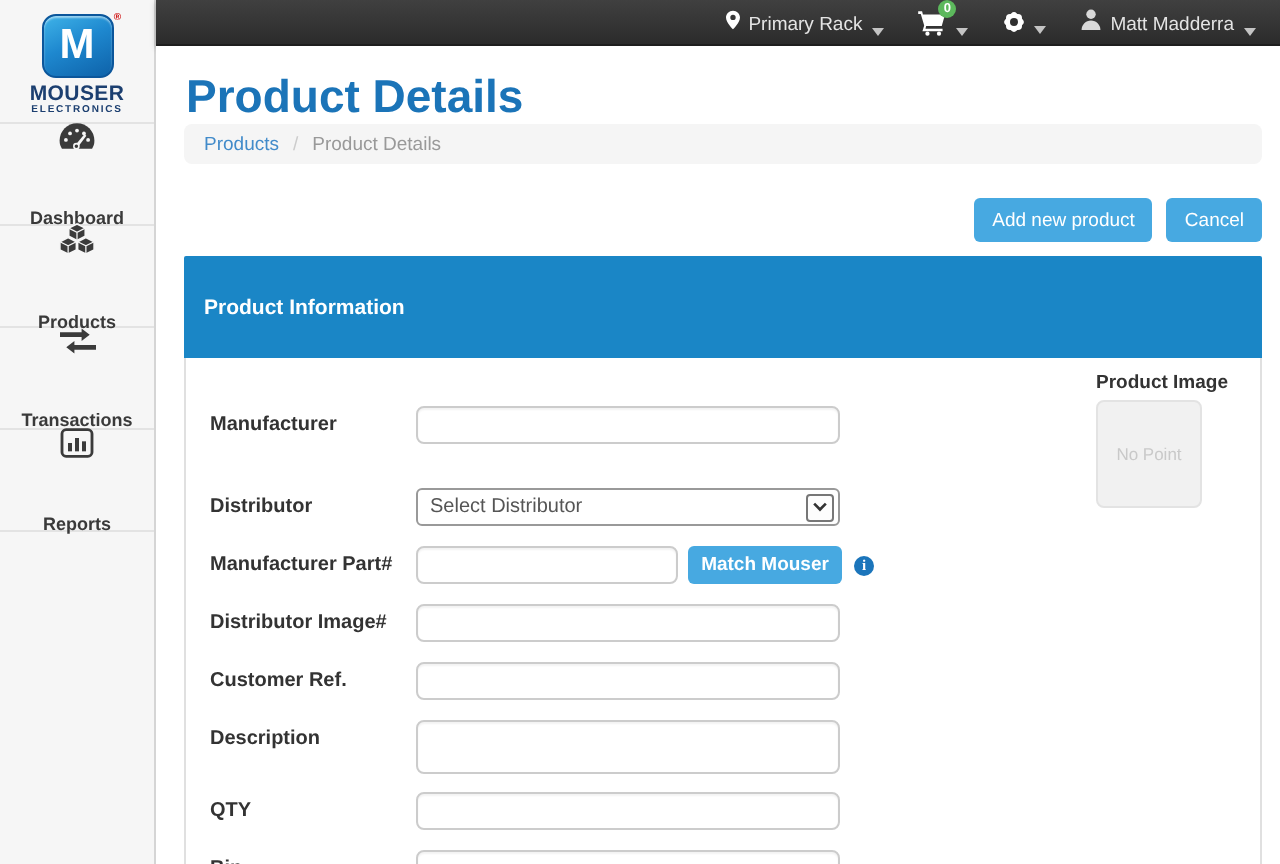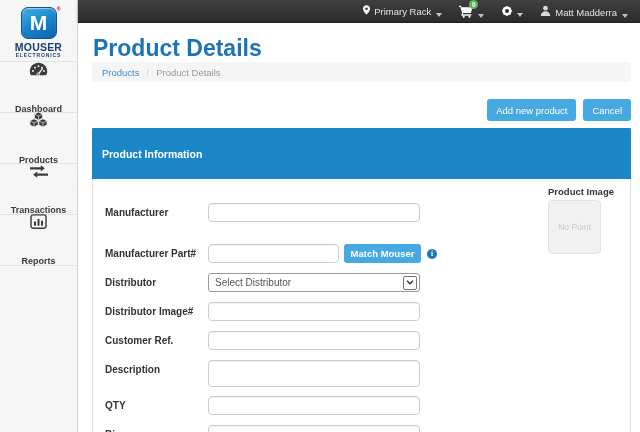--- a/index.html
+++ b/index.html
@@ -224,43 +224,43 @@
       <div class="panel-body">
 
         <div class="form-row row-mfr">
           <label class="flabel">Manufacturer</label>
           <div class="ctl">
             <input class="tinput" type="text" value="" style="">
           </div>
         </div>
 
         <div class="form-row">
-          <label class="flabel">Manufacturer Part#</label>
-          <div class="ctl">
-            <input class="tinput part-input" type="text" value="" style="">
-            <button class="btn-match">Match Mouser</button>
-            <span class="info-icon">i</span>
-          </div>
-        </div>
-
-        <div class="form-row">
           <label class="flabel">Distributor</label>
           <div class="ctl">
             <div class="sel">
               <span>Select Distributor</span>
               <span class="chev-box">
                 <svg width="8" height="5" viewBox="0 0 9 6">
                     <path d="M1 1l3.5 3.5L8 1" stroke="#333" stroke-width="1.6" fill="none"></path>
                   </svg>
               </span>
             </div>
           </div>
         </div>
 
         <div class="form-row">
+          <label class="flabel">Manufacturer Part#</label>
+          <div class="ctl">
+            <input class="tinput part-input" type="text" value="" style="">
+            <button class="btn-match">Match Mouser</button>
+            <span class="info-icon">i</span>
+          </div>
+        </div>
+
+        <div class="form-row">
           <label class="flabel">Distributor Image#</label>
           <div class="ctl">
             <input class="tinput" type="text" value="" style="">
           </div>
         </div>
 
         <div class="form-row">
           <label class="flabel">Customer Ref.</label>
           <div class="ctl">
             <input class="tinput" type="text" value="" style="">

